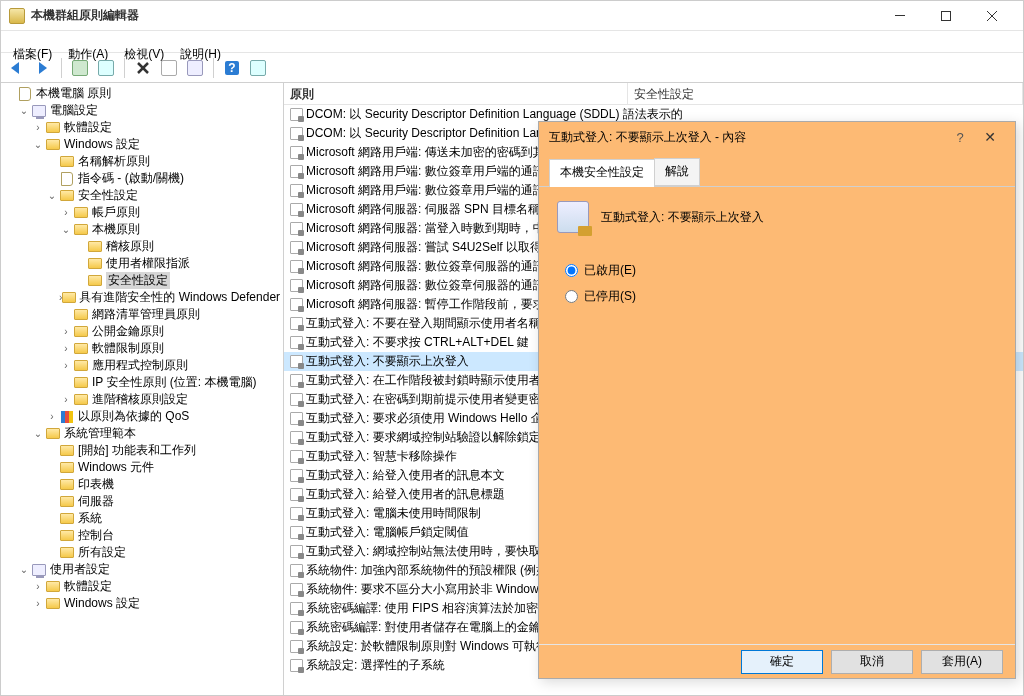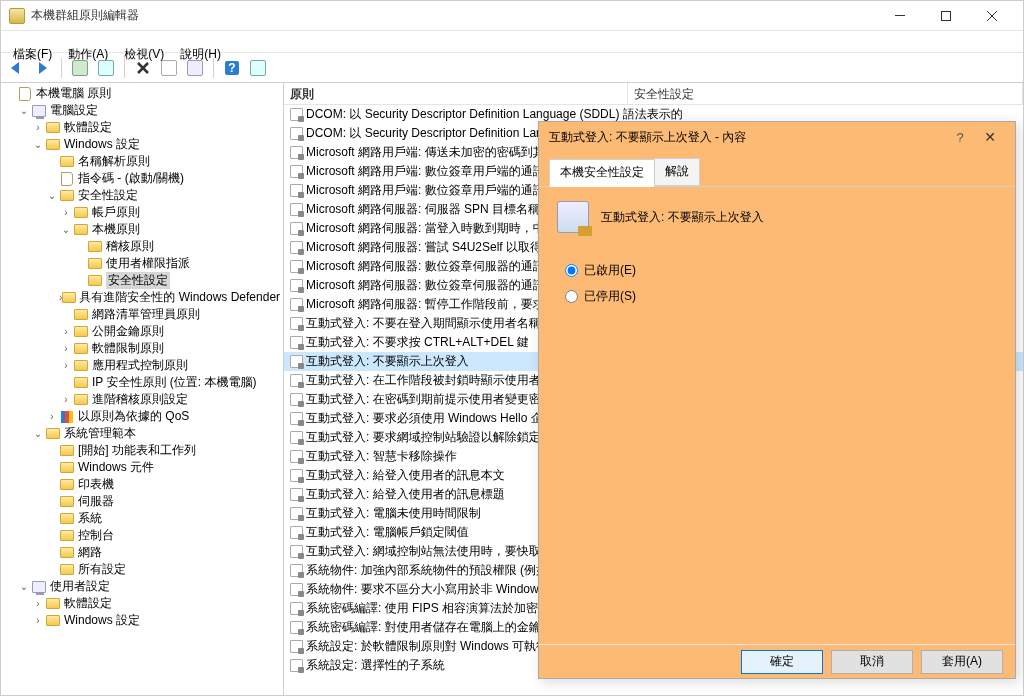--- a/index.html
+++ b/index.html
@@ -2,21 +2,21 @@
 <html><head>
 <meta charset="utf-8">
 <style>
 * { box-sizing: border-box; margin: 0; padding: 0; font-family: "Microsoft JhengHei", "Segoe UI", sans-serif; font-size: 12px; }
 body { background: #fff; width: 1024px; height: 696px; overflow: hidden; position: relative; }
 .window { width: 1024px; height: 696px; display: flex; flex-direction: column; border: 1px solid #ccc; }
 
 
 .titlebar { height: 30px; display: flex; align-items: center; padding: 0 8px; border-bottom: 1px solid #e5e5e5; background: #fff; }
 .titlebar .app-icon { width: 16px; height: 16px; margin-right: 6px; background: linear-gradient(#f5e6a8,#d9b84a); border: 1px solid #b89a3a; border-radius: 2px; }
-.titlebar .title { flex: 1; color: #333; }
+.titlebar .title { flex: 1; color: #333; font-weight: bold; }
 .titlebar .win-btns { display: flex; }
 .titlebar .win-btn { width: 46px; height: 30px; display: flex; align-items: center; justify-content: center; color: #888; }
 
 
 .menubar { height: 22px; display: flex; align-items: center; padding: 0 4px; border-bottom: 1px solid #e5e5e5; }
 .menubar .menu-item { padding: 2px 8px; margin-top: 26px; }
 
 
 .toolbar { height: 30px; display: flex; align-items: center; padding: 0 4px; border-bottom: 1px solid #d0d0d0; gap: 2px; }
 .toolbar .sep { width: 1px; height: 20px; background: #d0d0d0; margin: 0 4px; }
@@ -347,27 +347,20 @@
             <span class="ic">
               <span class="folder"></span>
             </span>
             <span class="lbl">控制台</span>
           </div>
         <div class="row" style="padding-left:42px">
             <span class="tw"></span>
             <span class="ic">
               <span class="folder"></span>
             </span>
-            <span class="lbl">網路</span>
-          </div>
-        <div class="row" style="padding-left:42px">
-            <span class="tw"></span>
-            <span class="ic">
-              <span class="folder"></span>
-            </span>
             <span class="lbl">所有設定</span>
           </div>
         <div class="row" style="padding-left:14px">
             <span class="tw">⌄</span>
             <span class="ic">
               <span class="comp"></span>
             </span>
             <span class="lbl">使用者設定</span>
           </div>
         <div class="row" style="padding-left:28px">

